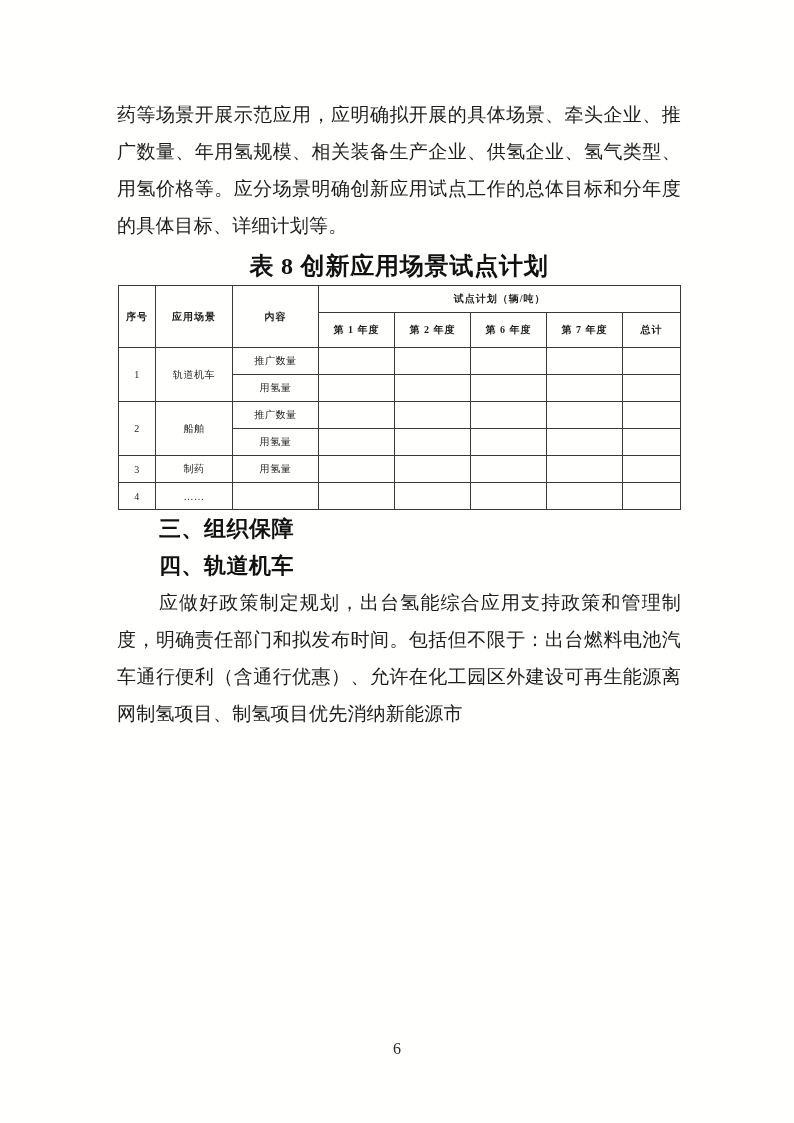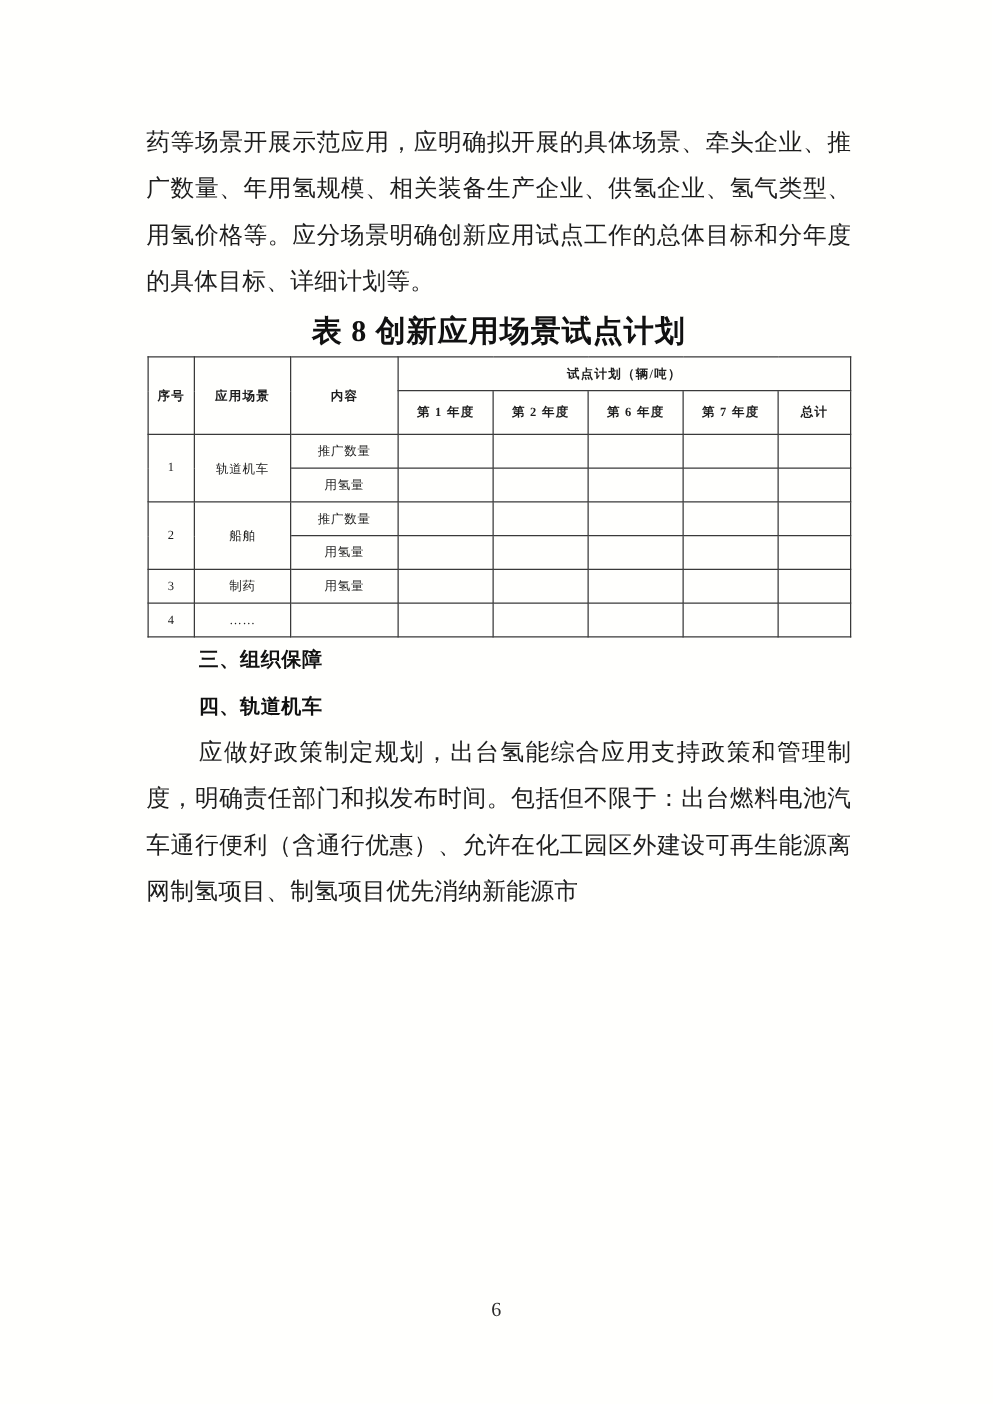--- a/index.html
+++ b/index.html
@@ -31,21 +31,21 @@
     text-justify: inter-ideograph;
     letter-spacing: 0.2px;
     color: #1d1d1d;
     font-family: "Liberation Serif", "DejaVu Serif", serif;
   }
   p.body-text.indent {
     text-indent: 42px;
   }
   h2.section-heading {
     margin: 0;
-    font-size: 16px;
+    font-size: 22px;
     line-height: 37px;
     font-weight: bold;
     text-indent: 42px;
     color: #111111;
     font-family: "Liberation Sans", "DejaVu Sans", sans-serif;
     letter-spacing: 0.5px;
   }
   .table-caption {
     margin: 0;
     padding-top: 8px;

